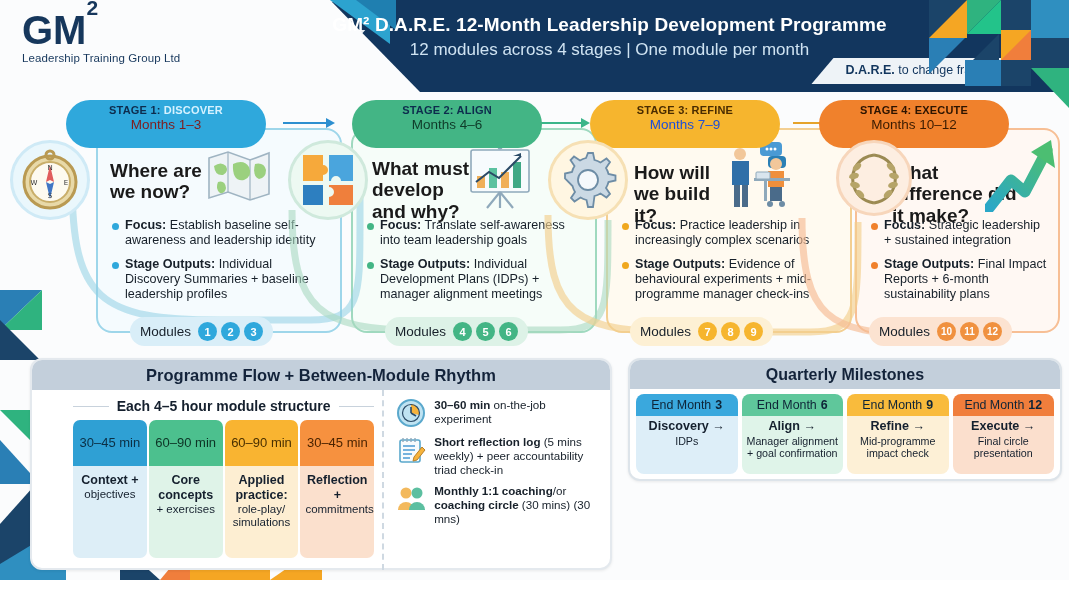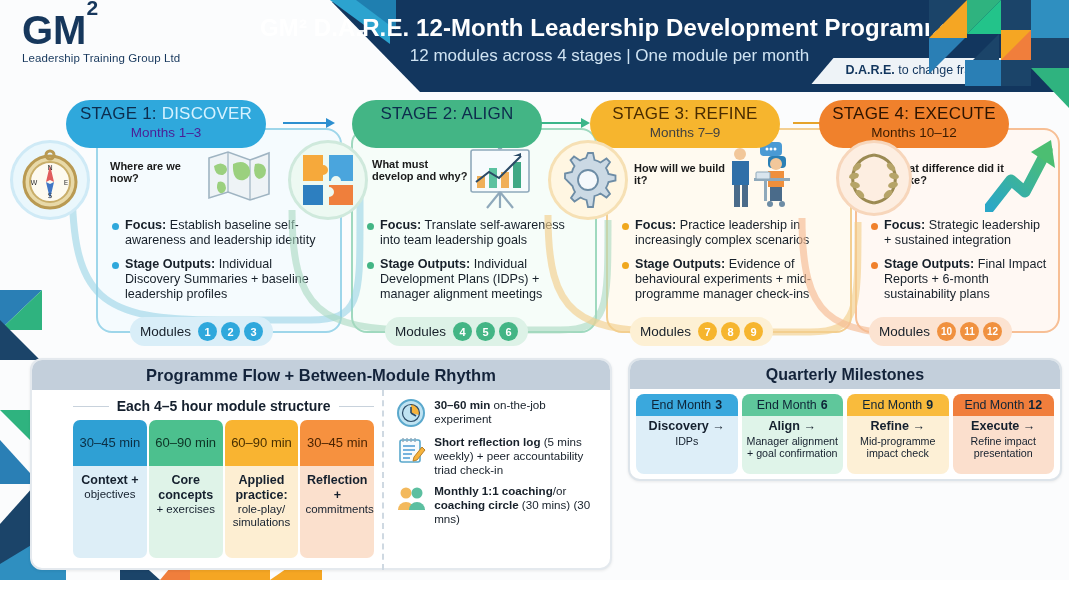--- a/index.html
+++ b/index.html
@@ -65,21 +65,21 @@
   .stage.s1 { left: 96px;  border-color: #9ed6ea; background: #f5fbfe; }
   .stage.s2 { left: 351px; border-color: #9fd9bf; background: #f6fdf9; }
   .stage.s3 { left: 606px; border-color: #f3cf92; background: #fffaf0; }
   .stage.s4 { left: 855px; width: 205px; border-color: #f7bf95; background: #fff8f3; }
 
   .stage-head {
     position: absolute; top: 100px; height: 48px;
     border-radius: 24px; color: #0d2c4d;
     text-align: center; padding-top: 4px; z-index: 5;
   }
-  .stage-head .t1 { font-size: 17px; font-weight: normal; letter-spacing: .2px; }
+  .stage-head .t1 { font-size: 11px; font-weight: bold; letter-spacing: .2px; }
   .stage-head .t1 .lt { color: #0d2c4d; }
   .stage-head .t2 { font-size: 13.5px; margin-top: 1px; }
   .sh1 { left: 66px; width: 200px; background: #2fa8dc; }
   .sh1 .t1 .hl { color: #d6f2ff; }
   .sh2 { left: 352px; width: 190px; background: #43b585; }
   .sh3 { left: 590px; width: 190px; background: #f6b52e; }
   .sh4 { left: 819px; width: 190px; background: #f0812c; }
   .sh4 .t1, .sh4 .t2 { color: #3a1b00; }
   .sh4 .t1 { color: #2d1400; }
 
@@ -88,21 +88,21 @@
     position: absolute; top: 140px; width: 80px; height: 80px;
     border-radius: 50%; z-index: 6;
     display: flex; align-items: center; justify-content: center;
   }
   .ib1 { left: 10px; background: #eaf7fc; border: 3px solid #cfeaf6; }
   .ib2 { left: 288px; background: #edf9f2; border: 3px solid #cfe9dc; }
   .ib3 { left: 548px; background: #fff6e2; border: 3px solid #f6e0b4; }
   .ib4 { left: 836px; background: #fdeee1; border: 3px solid #f7d6bb; width: 76px; height: 76px; }
 
   .question {
-    position: absolute; font-size: 11px; font-weight: bold; color: #1a1a1a;
+    position: absolute; font-size: 19px; font-weight: bold; color: #1a1a1a;
     line-height: 1.12; z-index: 4;
   }
   .q1 { left: 110px; top: 160px; width: 96px; }
   .q2 { left: 372px; top: 158px; width: 100px; }
   .q3 { left: 634px; top: 162px; width: 100px; }
   .q4 { left: 892px; top: 162px; width: 130px; }
 
   .side-icon { position: absolute; z-index: 4; }
 
   .bullets { position: absolute; left: 14px; right: 10px; top: 88px; }
@@ -237,21 +237,21 @@
   <div class="tl-wedge-2 deco"></div>
 
   <div style="position:absolute;left:22px;top:10px;">
     <div style="font-size:40px;font-weight:bold;color:#16375c;line-height:1;">
       <span>GM</span><sup style="font-size:21px;top:-.7em;position:relative;">2</sup>
     </div>
     <div style="font-size:11.5px;color:#16375c;margin-top:2px;letter-spacing:.1px;">Leadership Training Group Ltd</div>
   </div>
 
   <div style="position:absolute;left:170px;right:20px;top:14px;text-align:center;">
-    <div style="font-size:24px;font-weight:bold;color:#ffffff;letter-spacing:.1px;">GM² D.A.R.E. 12-Month Leadership Development Programme</div>
+    <div style="font-size:19px;font-weight:bold;color:#ffffff;letter-spacing:.1px;">GM² D.A.R.E. 12-Month Leadership Development Programme</div>
     <div style="font-size:17px;color:#cfe3f2;margin-top:4px;">12 modules across 4 stages | One module per month</div>
   </div>
 
   <div class="dare-tag">
     <b>D.A.R.E.</b><span> to change framework</span>
   </div>
 
   <div class="mosaic">
     <div class="m tri" style="left:0;top:0;border-right:38px solid transparent;border-top:38px solid #1b4469;"></div>
     <div class="m tri" style="left:0;top:0;border-left:38px solid transparent;border-bottom:38px solid #f5a623;"></div>
@@ -322,21 +322,21 @@
     <div class="modules-pill mp1">
       <span class="lbl">Modules</span>
       <span class="mnum">1</span>
       <span class="mnum">2</span>
       <span class="mnum">3</span>
     </div>
   </div>
   <div class="stage-head sh1">
     <div class="t1"><span class="lt">STAGE 1:</span>
       <span class="hl">DISCOVER</span></div>
-    <div class="t2" style="color:#4c1d95;">Months 1–3</div>
+    <div class="t2" style="color:#7f1d1d;">Months 1–3</div>
   </div>
   <div class="icon-badge ib1">
     <svg width="62" height="62" viewBox="0 0 62 62">
       <circle cx="31" cy="33" r="26" fill="#e8d9a8" stroke="#b99a52" stroke-width="3"></circle>
       <circle cx="31" cy="33" r="20" fill="#fdfaf0" stroke="#c9ae69" stroke-width="2"></circle>
       <circle cx="31" cy="6" r="4" fill="none" stroke="#b99a52" stroke-width="3"></circle>
       <polygon points="31,16 35,33 31,31 27,33" fill="#e05c5c"></polygon>
       <polygon points="31,50 27,33 31,35 35,33" fill="#3f76c4"></polygon>
       <text x="31" y="21" font-size="7" text-anchor="middle" fill="#333" font-family="DejaVu Sans">N</text>
       <text x="31" y="49" font-size="7" text-anchor="middle" fill="#333" font-family="DejaVu Sans">S</text>
@@ -370,20 +370,21 @@
     <div class="modules-pill mp2">
       <span class="lbl">Modules</span>
       <span class="mnum">4</span>
       <span class="mnum">5</span>
       <span class="mnum">6</span>
     </div>
   </div>
   <div class="stage-head sh2">
     <div class="t1"><span>STAGE 2:</span>
       <span>ALIGN</span></div>
+    <div class="t2" style="color:#0f3b29;">Months 4–6</div>
   </div>
   <div class="icon-badge ib2">
     <svg width="58" height="58" viewBox="0 0 58 58">
       <path d="M4 4 H24 V14 a5 5 0 0 1 0 10 V30 H4 Z" fill="#f6a93b"></path>
       <path d="M30 4 H54 V30 H42 a5 5 0 0 0 -10 0 H30 Z" fill="#4aa5dd"></path>
       <path d="M4 34 H24 V54 H4 Z" fill="#2d7fc0"></path>
       <path d="M30 34 H54 V54 H30 V46 a5 5 0 0 0 0 -10 Z" fill="#ef7f3c"></path>
     </svg>
   </div>
   <div class="question q2">What must develop and why?</div>
@@ -415,21 +416,21 @@
     <div class="modules-pill mp3">
       <span class="lbl">Modules</span>
       <span class="mnum">7</span>
       <span class="mnum">8</span>
       <span class="mnum">9</span>
     </div>
   </div>
   <div class="stage-head sh3">
     <div class="t1" style="color:#4a2c00;"><span>STAGE 3:</span>
       <span>REFINE</span></div>
-    <div class="t2" style="color:#404040;">Months 7–9</div>
+    <div class="t2" style="color:#1d4ed8;">Months 7–9</div>
   </div>
   <div class="icon-badge ib3">
     <svg width="58" height="58" viewBox="0 0 58 58">
       <path d="M29 2 l5 0 1.5 7 a21 21 0 0 1 6 2.5 l6-4 3.5 3.5 -4 6 a21 21 0 0 1 2.5 6 l7 1.5 0 5 -7 1.5 a21 21 0 0 1 -2.5 6 l4 6 -3.5 3.5 -6 -4 a21 21 0 0 1 -6 2.5 L34 56 l-5 0 -1.5 -7 a21 21 0 0 1 -6 -2.5 l-6 4 -3.5 -3.5 4 -6 a21 21 0 0 1 -2.5 -6 L6 27.5 l0 -5 7 -1.5 a21 21 0 0 1 2.5 -6 l-4 -6 3.5 -3.5 6 4 a21 21 0 0 1 6 -2.5 Z" fill="#cbd9e4" stroke="#6d8ca5" stroke-width="1.8"></path>
       <circle cx="29" cy="29" r="10" fill="#f5f8fb" stroke="#6d8ca5" stroke-width="1.8"></circle>
     </svg>
   </div>
   <div class="question q3">How will we build it?</div>
   <div class="side-icon" style="left:726px;top:140px;">
     <svg width="72" height="70" viewBox="0 0 72 70">
@@ -626,21 +627,21 @@
           <span>Mid-programme impact check</span>
         </div>
       </div>
       <div class="ms-col k-orng">
         <div class="ms-top">
           <span>End Month</span>
             <b>12</b>
         </div>
         <div class="ms-bot">
           <b>Execute →</b>
-          <span>Refine impact presentation</span>
+          <span>Final circle presentation</span>
         </div>
       </div>
     </div>
   </div>
 
   <div class="panel-why">
     <div class="ph">Why this mapping works</div>
     <div class="why-grid">
       <div class="why-col">
         <b>Logical progression</b>

